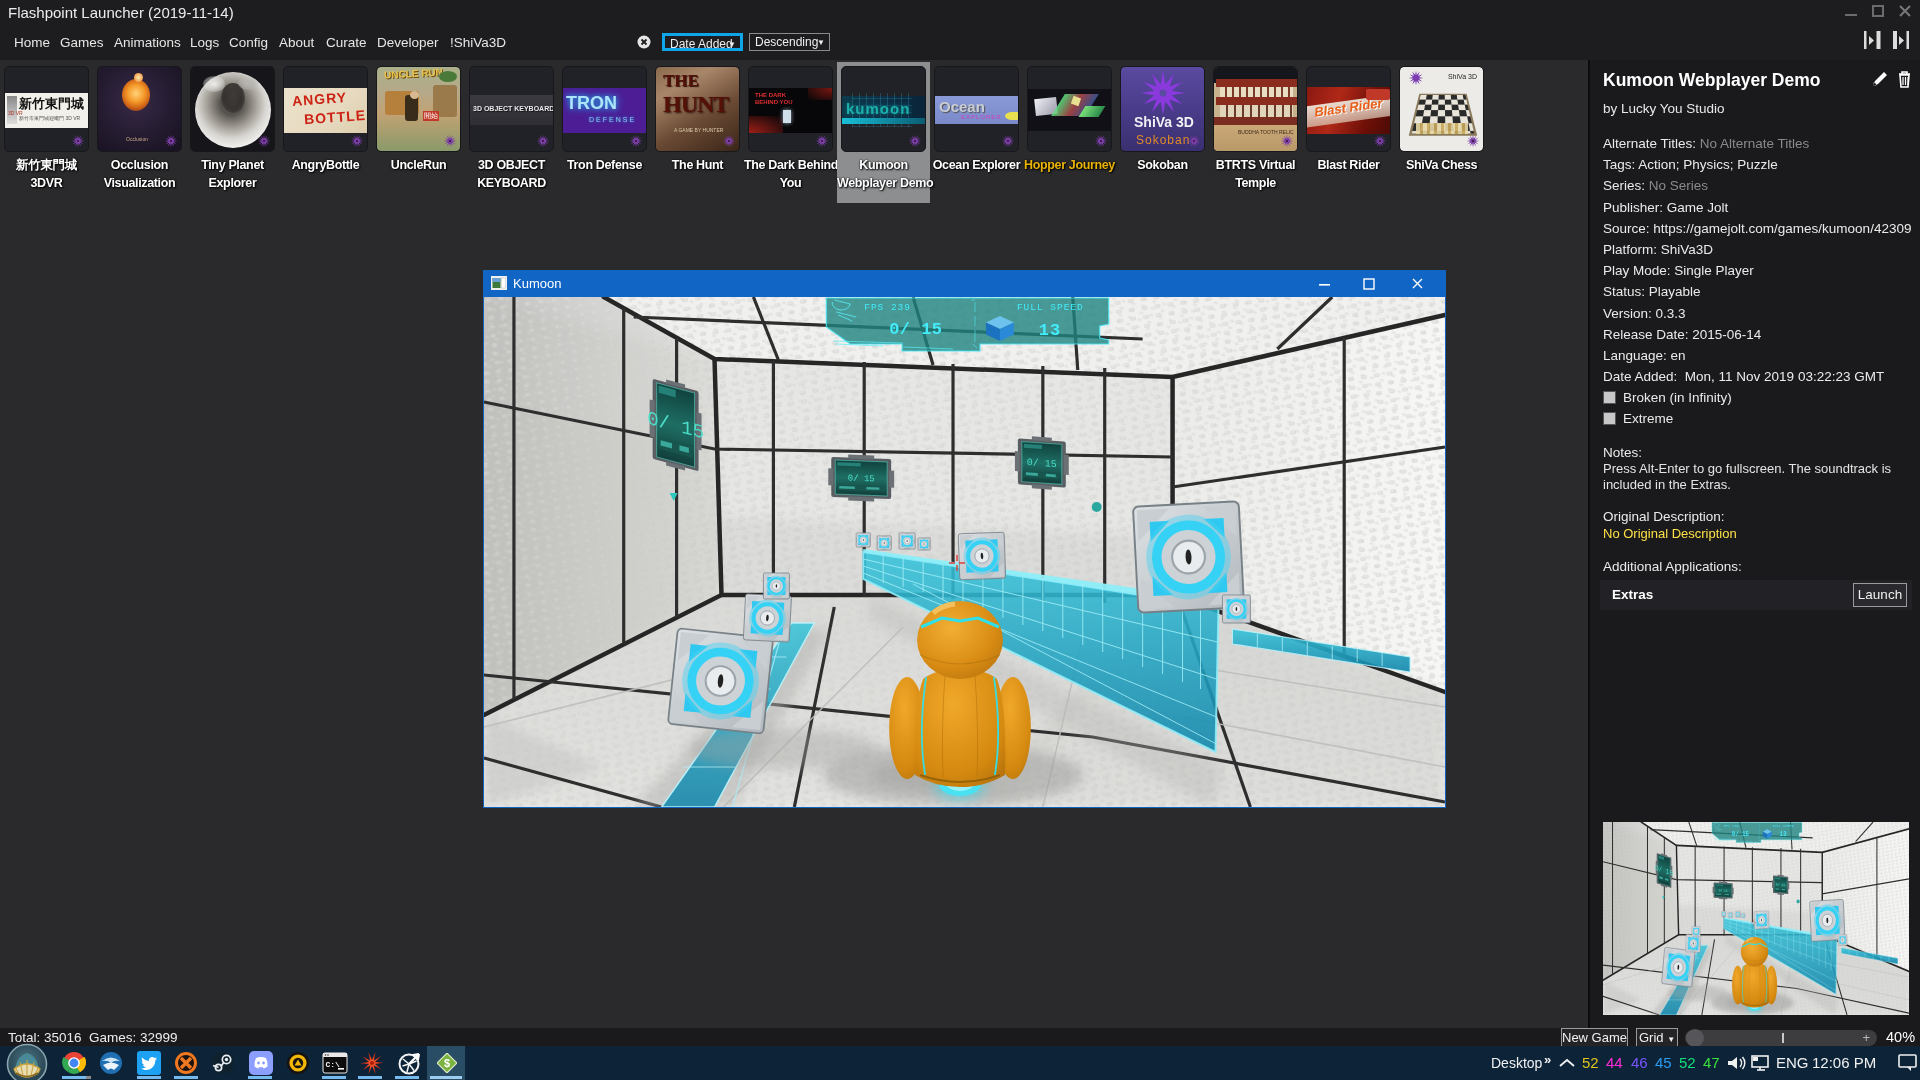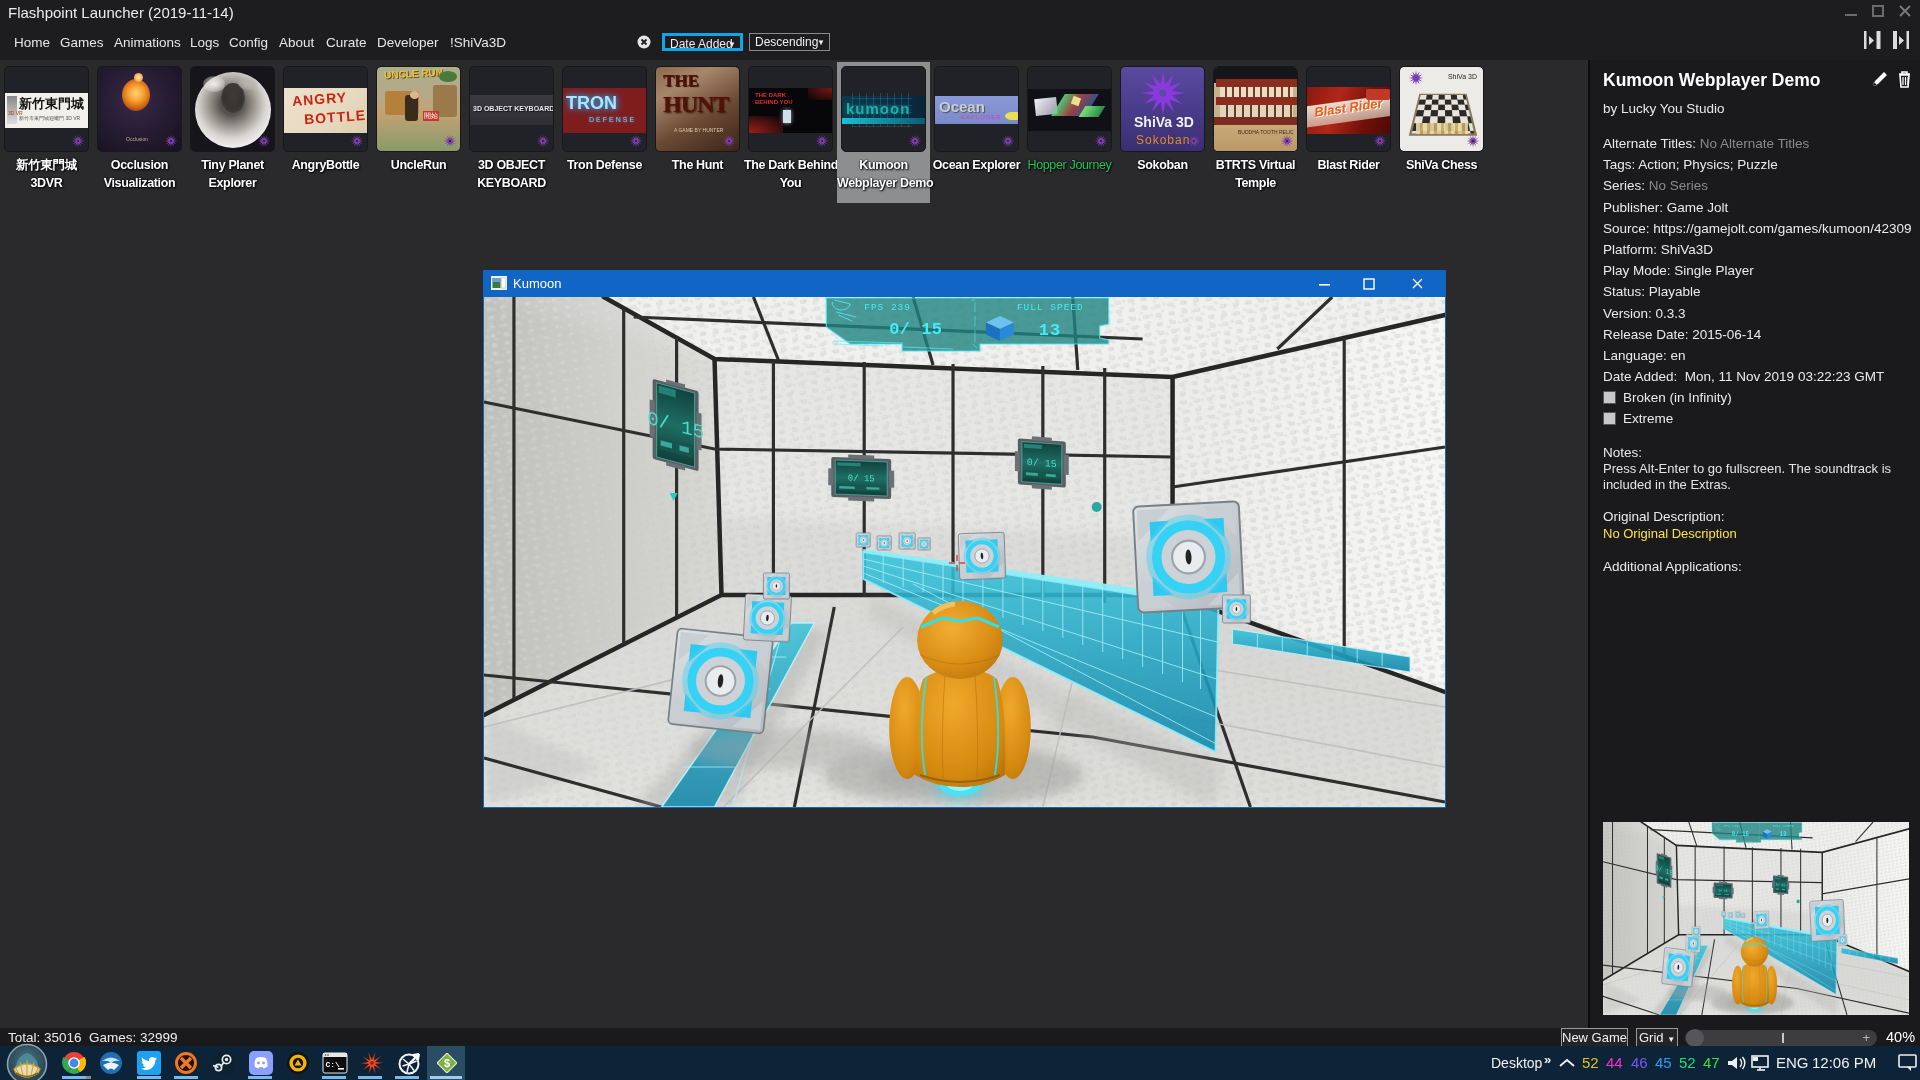--- a/index.html
+++ b/index.html
@@ -135,21 +135,21 @@
       <polygon points="7.0,0.5 7.7,4.5 10.2,1.4 8.8,5.2 12.6,3.7 9.5,6.3 13.5,7.0 9.5,7.7 12.6,10.2 8.8,8.8 10.2,12.6 7.7,9.5 7.0,13.5 6.3,9.5 3.8,12.6 5.2,8.8 1.4,10.3 4.5,7.7 0.5,7.0 4.5,6.3 1.4,3.7 5.2,5.2 3.7,1.4 6.3,4.5" fill="#7c3fa8" opacity="0.95"></polygon>
       <circle cx="7" cy="7" r="2.2" fill="#7c3fa8"></circle>
       <circle cx="7" cy="7" r="1.1" fill="#35143f"></circle>
     </svg>
   </div>
 <div style="position:absolute;left:465.0px;top:157px;width:93px;text-align:center;font-weight:bold;font-size:12.5px;letter-spacing:-0.35px;line-height:17.5px;color:#fff;text-shadow:1px 1px 2px #000,0 0 2px #000;">
     <div style="white-space:nowrap;">3D OBJECT</div>
     <div style="white-space:nowrap;">KEYBOARD</div>
   </div>
 <div style="position:absolute;left:562.0px;top:66px;width:85px;height:86px;background:#212227;border:1px solid #17181c;border-radius:5px;overflow:hidden;box-sizing:border-box;">
-    <div style="position:absolute;left:0;top:21px;width:85px;height:45px;background:#7f1d1d;">
+    <div style="position:absolute;left:0;top:21px;width:85px;height:45px;background:#4c1d95;">
    <div style="position:absolute;left:3px;top:5px;font-weight:bold;font-size:18px;color:#aee4fa;letter-spacing:0px;text-shadow:0 0 5px #2a9ae0,0 0 10px #2a9ae0;">TRON</div>
    <div style="position:absolute;left:26px;top:28px;font-size:7px;color:#8ac8f0;letter-spacing:2px;text-shadow:0 0 3px #2a9ae0;">DEFENSE</div>
     </div>
 <svg width="14" height="14" style="position:absolute;right:3px;bottom:3px;">
       <polygon points="7.0,0.5 7.7,4.5 10.2,1.4 8.8,5.2 12.6,3.7 9.5,6.3 13.5,7.0 9.5,7.7 12.6,10.2 8.8,8.8 10.2,12.6 7.7,9.5 7.0,13.5 6.3,9.5 3.8,12.6 5.2,8.8 1.4,10.3 4.5,7.7 0.5,7.0 4.5,6.3 1.4,3.7 5.2,5.2 3.7,1.4 6.3,4.5" fill="#7c3fa8" opacity="0.95"></polygon>
       <circle cx="7" cy="7" r="2.2" fill="#7c3fa8"></circle>
       <circle cx="7" cy="7" r="1.1" fill="#35143f"></circle>
     </svg>
   </div>
 <div style="position:absolute;left:558.0px;top:157px;width:93px;text-align:center;font-weight:bold;font-size:12.5px;letter-spacing:-0.35px;line-height:17.5px;color:#fff;text-shadow:1px 1px 2px #000,0 0 2px #000;">
@@ -225,21 +225,21 @@
    <div style="position:absolute;left:30px;top:5px;width:34px;height:22px;background:linear-gradient(90deg,rgba(90,230,130,.85),rgba(230,90,90,.65),rgba(90,130,230,.55));transform:skewX(-32deg);"></div>
    <div style="position:absolute;left:54px;top:17px;width:20px;height:11px;background:linear-gradient(90deg,#7ae07a,#2a8a4a);transform:skewX(-32deg);"></div>
    <div style="position:absolute;left:44px;top:8px;width:8px;height:8px;background:#e8e090;transform:rotate(20deg);"></div>
     </div>
 <svg width="14" height="14" style="position:absolute;right:3px;bottom:3px;">
       <polygon points="7.0,0.5 7.7,4.5 10.2,1.4 8.8,5.2 12.6,3.7 9.5,6.3 13.5,7.0 9.5,7.7 12.6,10.2 8.8,8.8 10.2,12.6 7.7,9.5 7.0,13.5 6.3,9.5 3.8,12.6 5.2,8.8 1.4,10.3 4.5,7.7 0.5,7.0 4.5,6.3 1.4,3.7 5.2,5.2 3.7,1.4 6.3,4.5" fill="#7c3fa8" opacity="0.95"></polygon>
       <circle cx="7" cy="7" r="2.2" fill="#7c3fa8"></circle>
       <circle cx="7" cy="7" r="1.1" fill="#35143f"></circle>
     </svg>
   </div>
-<div style="position:absolute;left:1023.0px;top:157px;width:93px;text-align:center;font-weight:normal;font-size:12.5px;letter-spacing:-0.35px;line-height:17.5px;color:#22c55e;text-shadow:1px 1px 2px #000,0 0 2px #000;">
+<div style="position:absolute;left:1023.0px;top:157px;width:93px;text-align:center;font-weight:bold;font-size:12.5px;letter-spacing:-0.35px;line-height:17.5px;color:#eab308;text-shadow:1px 1px 2px #000,0 0 2px #000;">
     <div style="white-space:nowrap;">Hopper Journey</div>
   </div>
 <div style="position:absolute;left:1120.0px;top:66px;width:85px;height:86px;background:#212227;border:1px solid #17181c;border-radius:5px;overflow:hidden;box-sizing:border-box;">
     <div style="position:absolute;inset:0;border-radius:4px;background:linear-gradient(#5a4aa0 0%,#4a3c8a 50%,#3a2f70 100%);">
    <svg width="85" height="86" style="position:absolute;left:0;top:0;">
         <polygon points="42.0,4.0 44.3,17.3 53.0,6.9 48.4,19.6 61.1,15.0 50.7,23.7 64.0,26.0 50.7,28.3 61.1,37.0 48.4,32.4 53.0,45.1 44.3,34.7 42.0,48.0 39.7,34.7 31.0,45.1 35.6,32.4 22.9,37.0 33.3,28.3 20.0,26.0 33.3,23.7 22.9,15.0 35.6,19.6 31.0,6.9 39.7,17.3" fill="#8a3adc"></polygon>
         <circle cx="42" cy="26" r="7" fill="#8a3adc"></circle>
         <circle cx="42" cy="26" r="3.5" fill="#5a4aa0"></circle>
       </svg>
    <div style="position:absolute;left:13px;top:47px;font-weight:bold;font-size:14px;color:#f0f0f4;">ShiVa 3D</div>
@@ -333,20 +333,24 @@
 <div style="position:absolute;left:13px;top:309px;font-size:13.5px;color:#eaeaea;white-space:nowrap;">Date Added: <span style="color:#eaeaea;">&nbsp;Mon, 11 Nov 2019 03:22:23 GMT</span></div>
 <div class="abs" style="left:13px;top:331px;width:13px;height:13px;background:#c8c8c8;border:1px solid #555;"></div>
 <div class="abs" style="left:33px;top:330px;font-size:13.5px;color:#eaeaea;">Broken (in Infinity)</div>
 <div class="abs" style="left:13px;top:352px;width:13px;height:13px;background:#c8c8c8;border:1px solid #555;"></div>
 <div class="abs" style="left:33px;top:351px;font-size:13.5px;color:#eaeaea;">Extreme</div>
 <div class="abs" style="left:13px;top:385px;font-size:13.5px;color:#eaeaea;">Notes:</div>
 <div class="abs" style="left:13px;top:401px;width:310px;font-size:13px;line-height:15.5px;color:#e4e4e4;">Press Alt-Enter to go fullscreen. The soundtrack is included in the Extras.</div>
 <div class="abs" style="left:13px;top:449px;font-size:13.5px;color:#eaeaea;">Original Description:</div>
 <div class="abs" style="left:13px;top:466px;font-size:13px;color:#fde047;">No Original Description</div>
 <div class="abs" style="left:13px;top:499px;font-size:13.5px;color:#eaeaea;">Additional Applications:</div>
+<div class="abs" style="left:10px;top:520px;width:312px;height:30px;background:#222226;">
+  <div class="abs" style="left:12px;top:7px;font-size:13.5px;font-weight:bold;color:#fff;">Extras</div>
+  <div class="abs" style="right:5px;top:3px;width:54px;height:24px;border:1px solid #9a9a9a;background:#2a2a2e;color:#eee;font-size:13.5px;text-align:center;line-height:22px;">Launch</div>
+</div>
 <div class="abs" style="left:13px;top:762px;width:306px;height:193px;background:#000;">
 <svg width="306" height="193" viewBox="0 0 963 510" preserveAspectRatio="none">
         <use href="#scene"></use>
       </svg>
 </div>
 </div>
 
 <div class="abs" style="left:0;top:1028px;width:1920px;height:18px;background:#1a1a1c;"></div>
 <div class="abs" style="left:8px;top:1030px;font-size:13.5px;color:#ececec;">Total: 35016 &nbsp;Games: 32999</div>
 <div class="abs" style="left:1561px;top:1028px;width:67px;height:19px;border:1px solid #9a9a9a;background:#242426;color:#f0f0f0;font-size:13px;text-align:center;line-height:17px;white-space:nowrap;">New Game</div>

